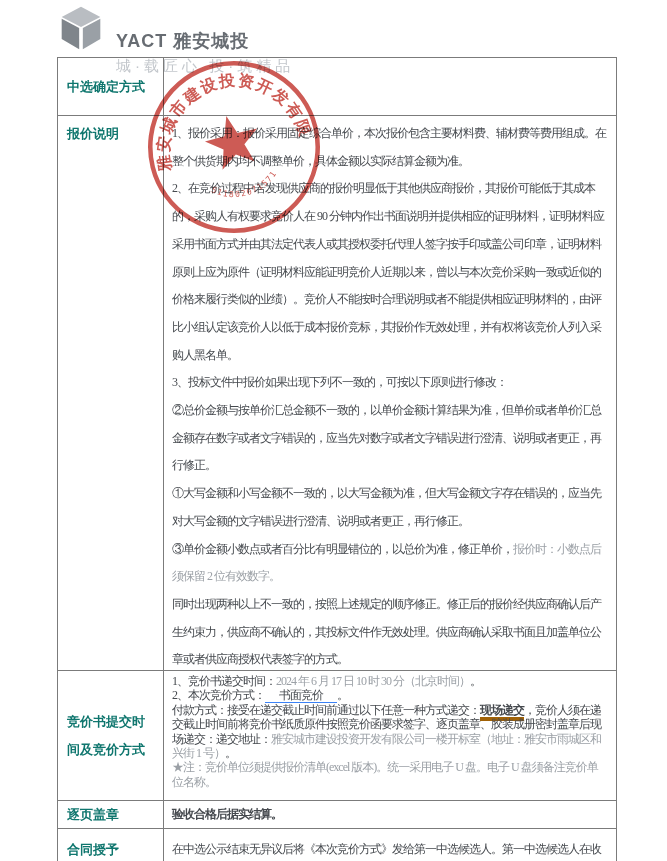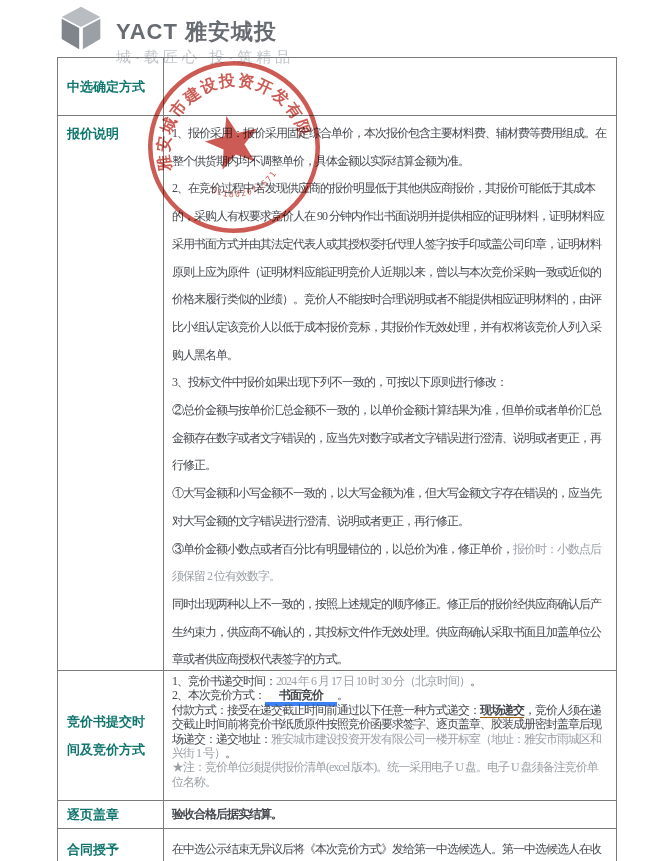--- a/index.html
+++ b/index.html
@@ -5,21 +5,21 @@
   html,body{margin:0;padding:0;}
   body{
     width:667px;height:861px;background:#ffffff;overflow:hidden;position:relative;
     font-family:"Liberation Serif","DejaVu Serif",serif;color:#45494e;
   }
   
   .logo{position:absolute;left:58px;top:4px;display:flex;align-items:flex-start;gap:12px;}
   .logo-txt{display:flex;flex-direction:column;}
   .logo-title{
     font-family:"Liberation Sans","DejaVu Sans",sans-serif;
-    font-weight:bold;font-size:22px;color:#676c72;letter-spacing:1px;line-height:26px;margin-top:15px;
+    font-weight:bold;font-size:18px;color:#676c72;letter-spacing:1px;line-height:26px;margin-top:24px;
   }
   .logo-tag{
     font-family:"Liberation Sans","DejaVu Sans",sans-serif;
     font-size:15px;color:#c3c7cc;letter-spacing:4px;margin-top:3px;
   }
   
   .spec-table{
     position:absolute;left:57px;top:57px;width:560px;height:804px;
     border:1px solid #7b7b7b;border-bottom:none;box-sizing:border-box;overflow:hidden;
     background:transparent;
@@ -46,22 +46,22 @@
   .trow:nth-child(2) .ccell p{line-height:27.7px;}
   .trow:nth-child(3) .ccell{padding-top:3px;}
   .trow:nth-child(3) .ccell p{line-height:14.4px;font-size:12px;}
   .trow:nth-child(4) .ccell p{line-height:26px;font-weight:bold;}
   .trow:nth-child(5) .ccell{padding-top:11px;}
   .trow:nth-child(5) .ccell p{line-height:19px;}
   
   .run-n{}
   .run-b{font-weight:bold;}
   .run-l{color:#9ba0a6;}
-  .run-u{border-bottom:4px solid #3b82f6;padding:0 14px;font-weight:bold;}
-  .run-ub{font-weight:bold;border-bottom:1px solid #a16207;}
+  .run-u{border-bottom:1px solid #3b82f6;padding:0 14px;}
+  .run-ub{font-weight:bold;border-bottom:4px solid #a16207;}
   
   .seal{
     position:absolute;left:143px;top:56px;width:182px;height:182px;
     transform:rotate(-14deg);opacity:.82;mix-blend-mode:multiply;pointer-events:none;z-index:5;
   }
 </style>
 </head>
 <body>
 
 <div class="logo">

